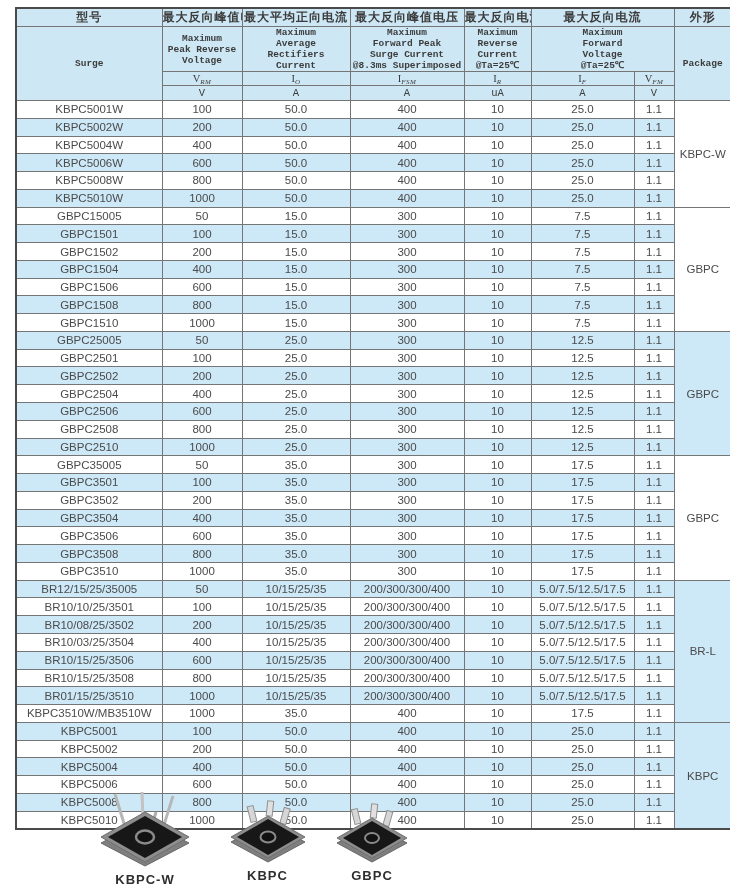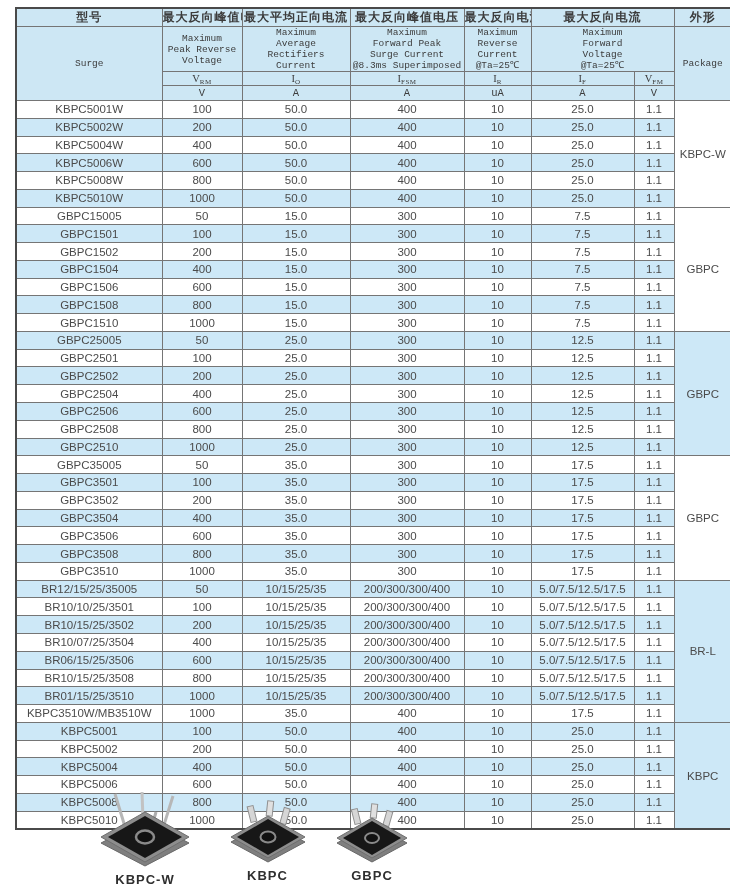--- a/index.html
+++ b/index.html
@@ -9,25 +9,25 @@
   table.spec{border-collapse:collapse;table-layout:fixed;width:716px;margin:7px 0 0 7px;
     border:2px solid #4a4a4a;}
   table.spec th, table.spec td{border:1px solid #757575;padding:0;text-align:center;
     overflow:hidden;white-space:nowrap;}
 
   
   thead th{background:#cde7f4;font-weight:normal;color:#3c3c3c;}
   tr.zh-row th{height:16px;font-size:12px;font-weight:bold;letter-spacing:1px;
     font-family:"Liberation Sans",sans-serif;}
   tr.en-row th{height:44px;font-size:9.5px;line-height:11px;white-space:pre-line;
-    font-family:"Liberation Mono",monospace;vertical-align:middle;}
+    font-family:"Liberation Mono",monospace;vertical-align:middle;font-weight:bold;}
   th.type-head{font-size:11px;font-family:"Liberation Mono",monospace;}
   th.pkg-head{font-size:11px;font-family:"Liberation Mono",monospace;}
   tr.sym-row th{height:13px;font-size:10.5px;font-family:"Liberation Serif",serif;}
-  tr.sym-row .sub{font-size:7px;letter-spacing:.5px;position:relative;top:1.5px;}
+  tr.sym-row .sub{font-size:7px;letter-spacing:.5px;position:relative;top:1.5px;font-style:italic;}
   tr.unit-row th{height:14px;font-size:10.5px;font-family:"Liberation Mono",monospace;}
 
   
   tbody td{height:16.78px;font-size:11.5px;color:#4b4b4b;background:#ffffff;}
   tbody tr.row-blue td{background:#cde8f7;}
   tbody td.pkg-cell{background:#ffffff;font-size:11.5px;color:#4b4b4b;}
 
   
   .figures{position:absolute;left:0;top:790px;width:730px;height:100px;}
   figure{margin:0;padding:0;position:absolute;text-align:center;}
@@ -364,39 +364,39 @@
         <tr class="row-white">
           <td>BR10/10/25/3501</td>
           <td>100</td>
           <td>10/15/25/35</td>
           <td>200/300/300/400</td>
           <td>10</td>
           <td>5.0/7.5/12.5/17.5</td>
           <td>1.1</td>
         </tr>
         <tr class="row-blue">
-          <td>BR10/15/25/3502</td>
+          <td>BR10/08/25/3502</td>
           <td>200</td>
           <td>10/15/25/35</td>
           <td>200/300/300/400</td>
           <td>10</td>
           <td>5.0/7.5/12.5/17.5</td>
           <td>1.1</td>
         </tr>
         <tr class="row-white">
-          <td>BR10/07/25/3504</td>
-          <td>400</td>
-          <td>10/15/25/35</td>
-          <td>200/300/300/400</td>
-          <td>10</td>
-          <td>5.0/7.5/12.5/17.5</td>
-          <td>1.1</td>
-        </tr>
-        <tr class="row-blue">
-          <td>BR06/15/25/3506</td>
+          <td>BR10/03/25/3504</td>
+          <td>400</td>
+          <td>10/15/25/35</td>
+          <td>200/300/300/400</td>
+          <td>10</td>
+          <td>5.0/7.5/12.5/17.5</td>
+          <td>1.1</td>
+        </tr>
+        <tr class="row-blue">
+          <td>BR10/15/25/3506</td>
           <td>600</td>
           <td>10/15/25/35</td>
           <td>200/300/300/400</td>
           <td>10</td>
           <td>5.0/7.5/12.5/17.5</td>
           <td>1.1</td>
         </tr>
         <tr class="row-white">
           <td>BR10/15/25/3508</td>
           <td>800</td>

